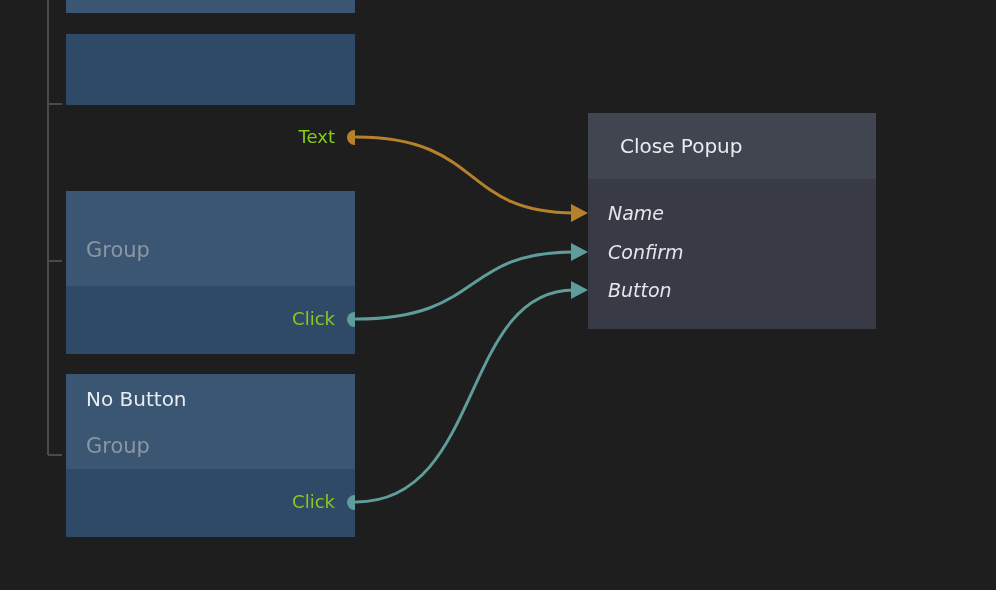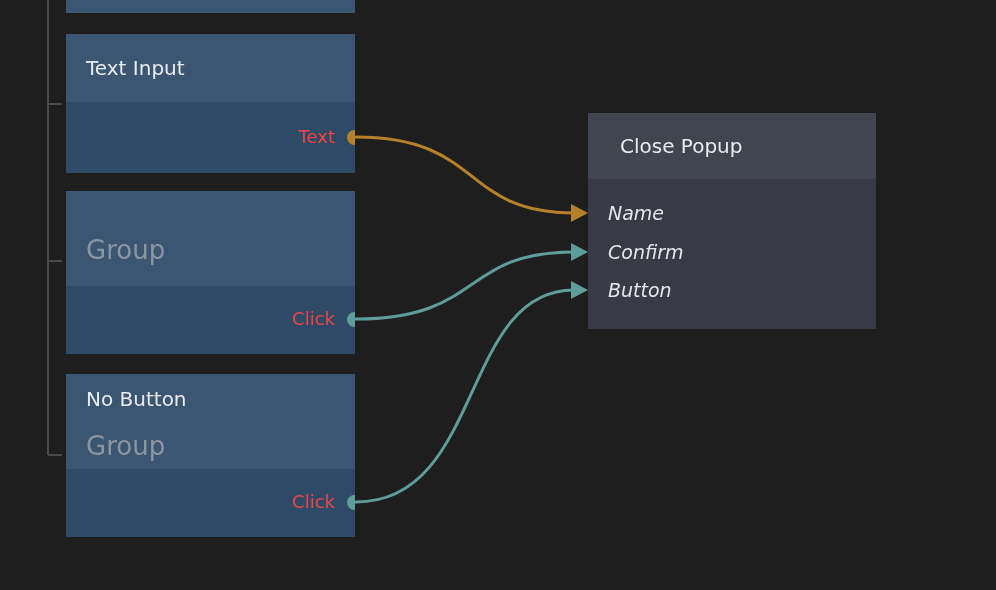--- a/index.html
+++ b/index.html
@@ -52,21 +52,21 @@
     justify-content: center;
   }
   .node-title {
     color: #e8ecf0;
     font-size: 20px;
     line-height: 26px;
     white-space: nowrap;
   }
   .node-subtitle {
     color: #8b96a0;
-    font-size: 26px;
+    font-size: 21px;
     line-height: 24px;
     white-space: nowrap;
     margin-top: 22px;
   }
   .node-body {
     box-sizing: border-box;
     position: relative;
   }
 
   
@@ -79,21 +79,21 @@
 
   
   .port-out {
     position: absolute;
     right: 0;
     display: flex;
     align-items: center;
     justify-content: flex-end;
   }
   .port-out .port-label {
-    color: #ef4444;
+    color: #84cc16;
     font-size: 18px;
     line-height: 20px;
     white-space: nowrap;
   }
   .port-dot {
     width: 15px;
     height: 15px;
     border-radius: 50%;
     margin-left: 12px;
     margin-right: -7px;
@@ -136,23 +136,20 @@
       <path d="M 356 502 C 483.6 502, 460.4 290, 574 290" fill="none" stroke="#5f9d9b" stroke-width="3" stroke-linecap="round"></path>
       <polygon points="588,290 571,281 571,299" fill="#5f9d9b"></polygon>
     </svg>
 
   <div id="nodes-layer">
       <div class="node node-blue" style="left: 66px; top: -40px; width: 289px; height: 53px;">
         <div class="node-header" style="height: 53px;"></div>
         <div class="node-body" style="height: 0px;"></div>
       </div>
       <div class="node node-blue" style="left: 66px; top: 34px; width: 289px; height: 139px;">
-        <div class="node-header" style="height: 68px;">
-          <div class="node-title">Text Input</div>
-        </div>
         <div class="node-body" style="height: 71px;"></div>
         <div class="port-out" style="top: 93px; height: 20px; right: 0px;">
           <span class="port-label">Text</span>
           <span class="port-dot" style="background: rgb(181, 129, 42);"></span>
         </div>
       </div>
       <div class="node node-blue" style="left: 66px; top: 191px; width: 289px; height: 163px;">
         <div class="node-header" style="height: 95px;">
           <div class="node-subtitle">Group</div>
         </div>

